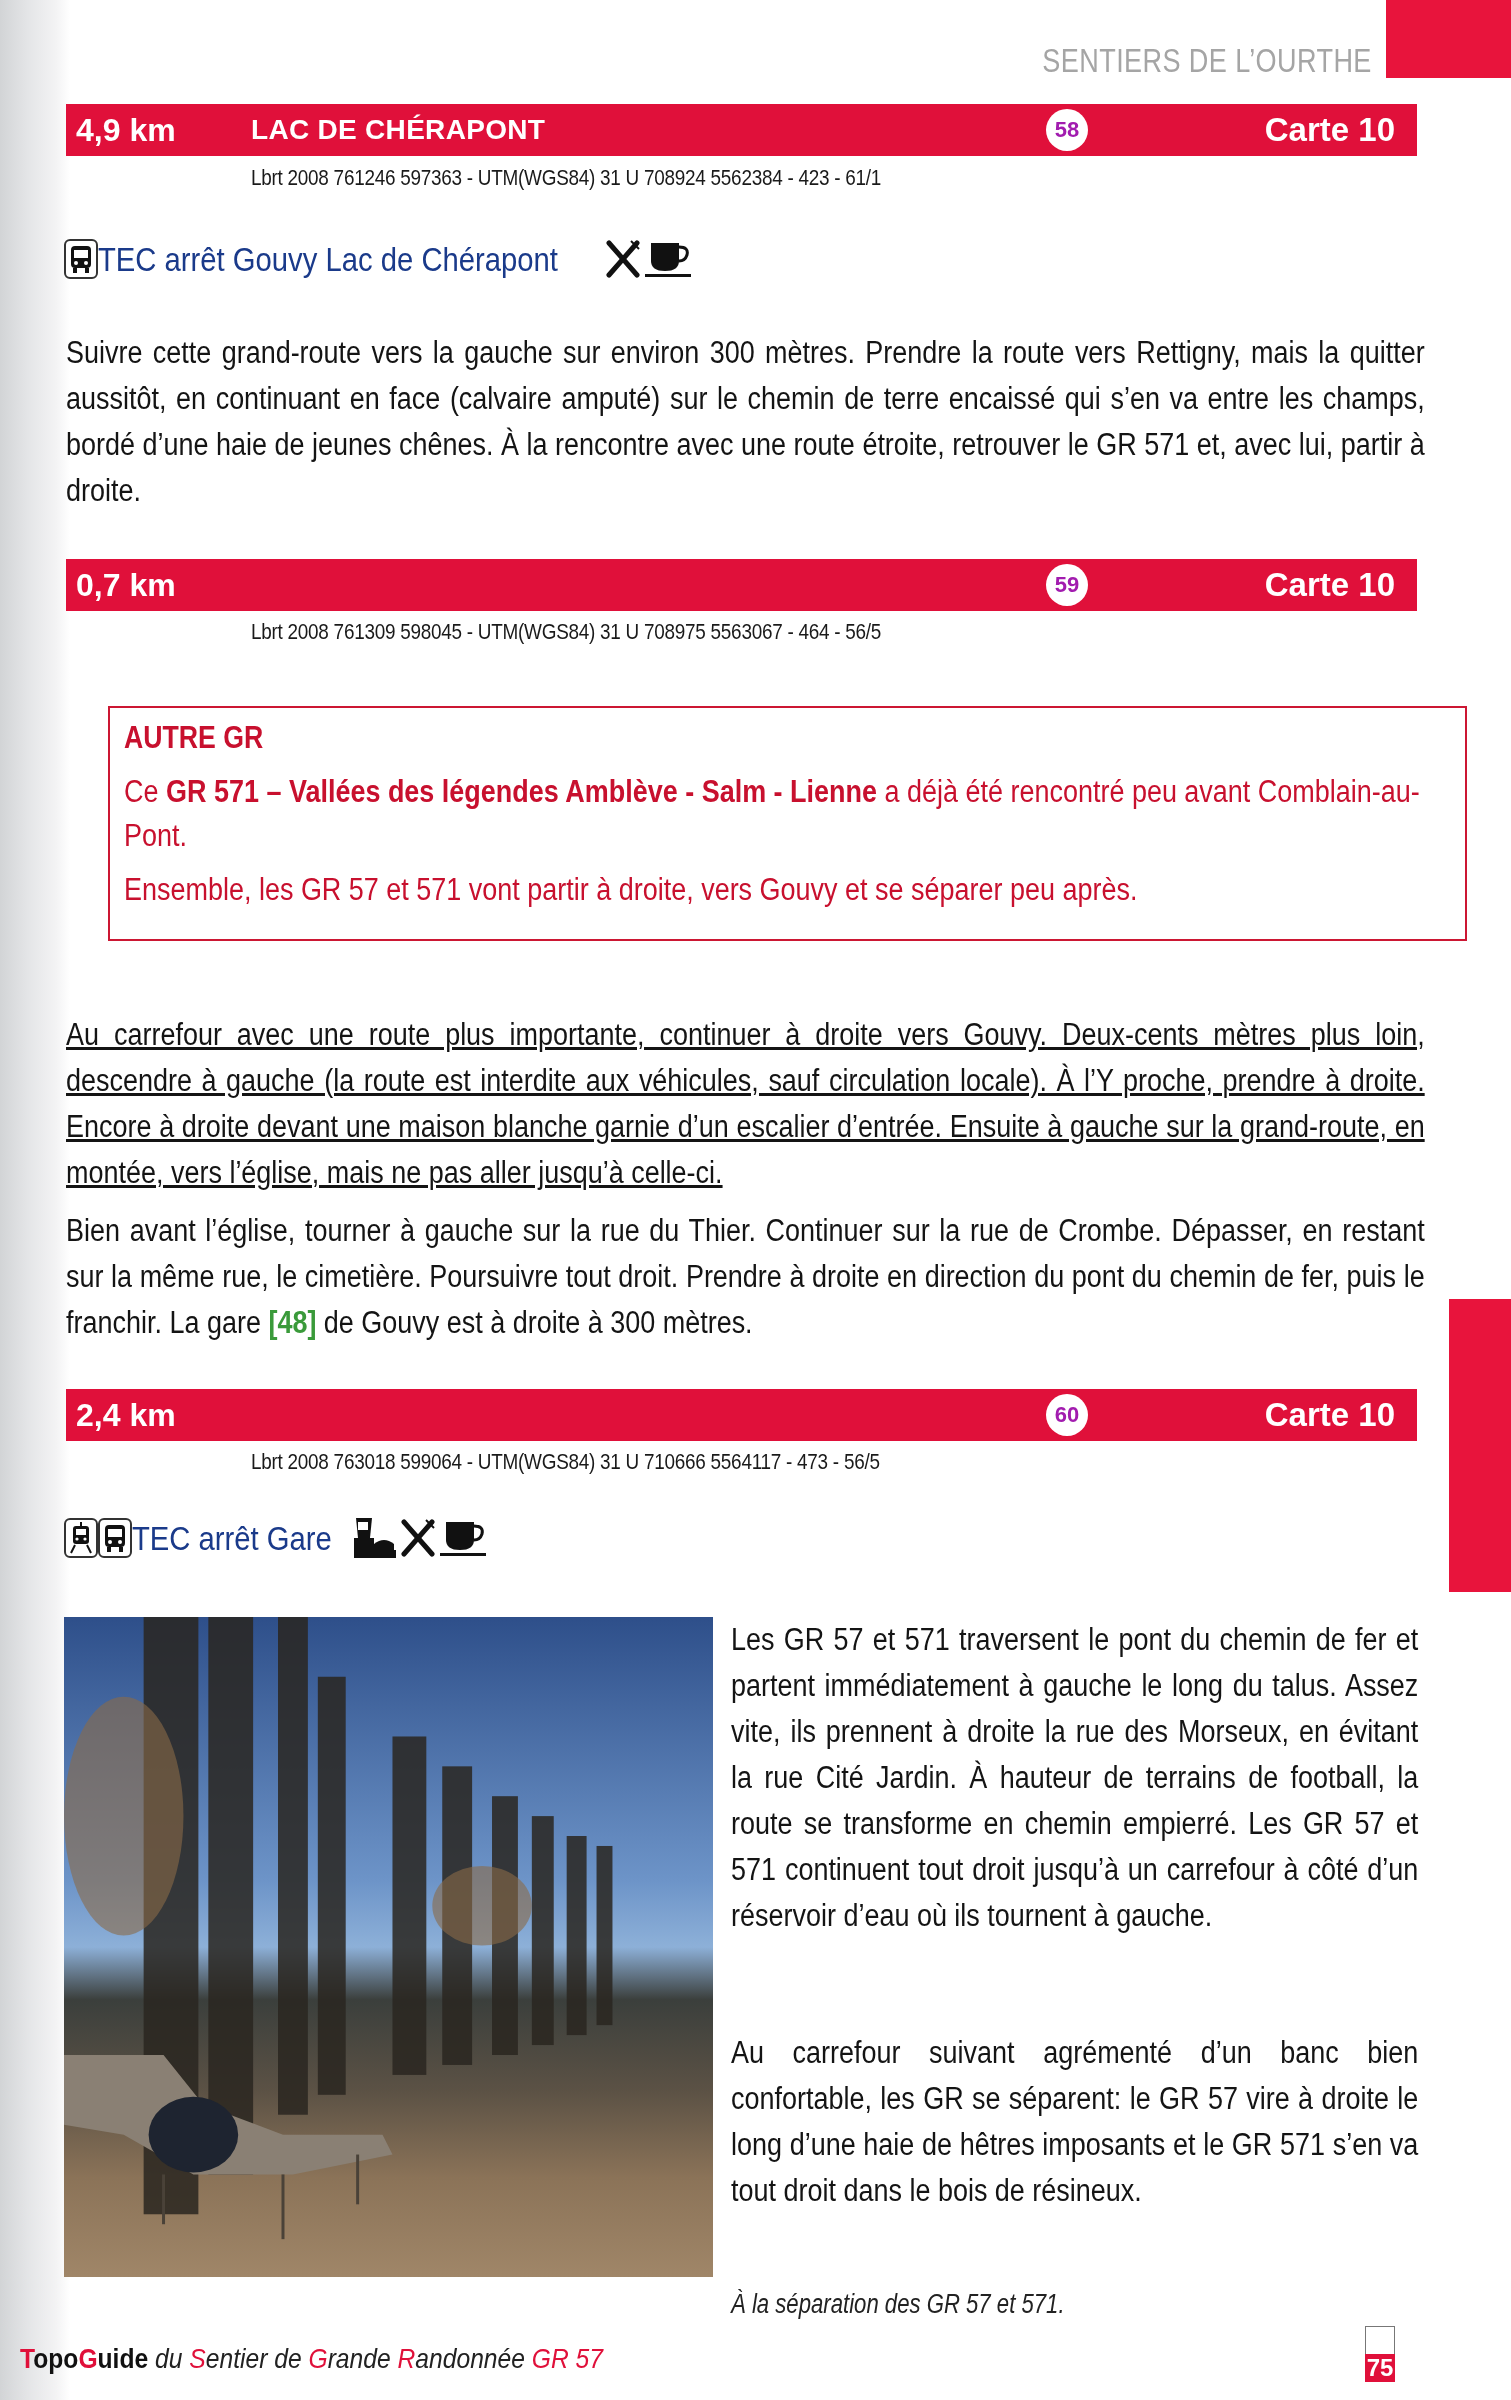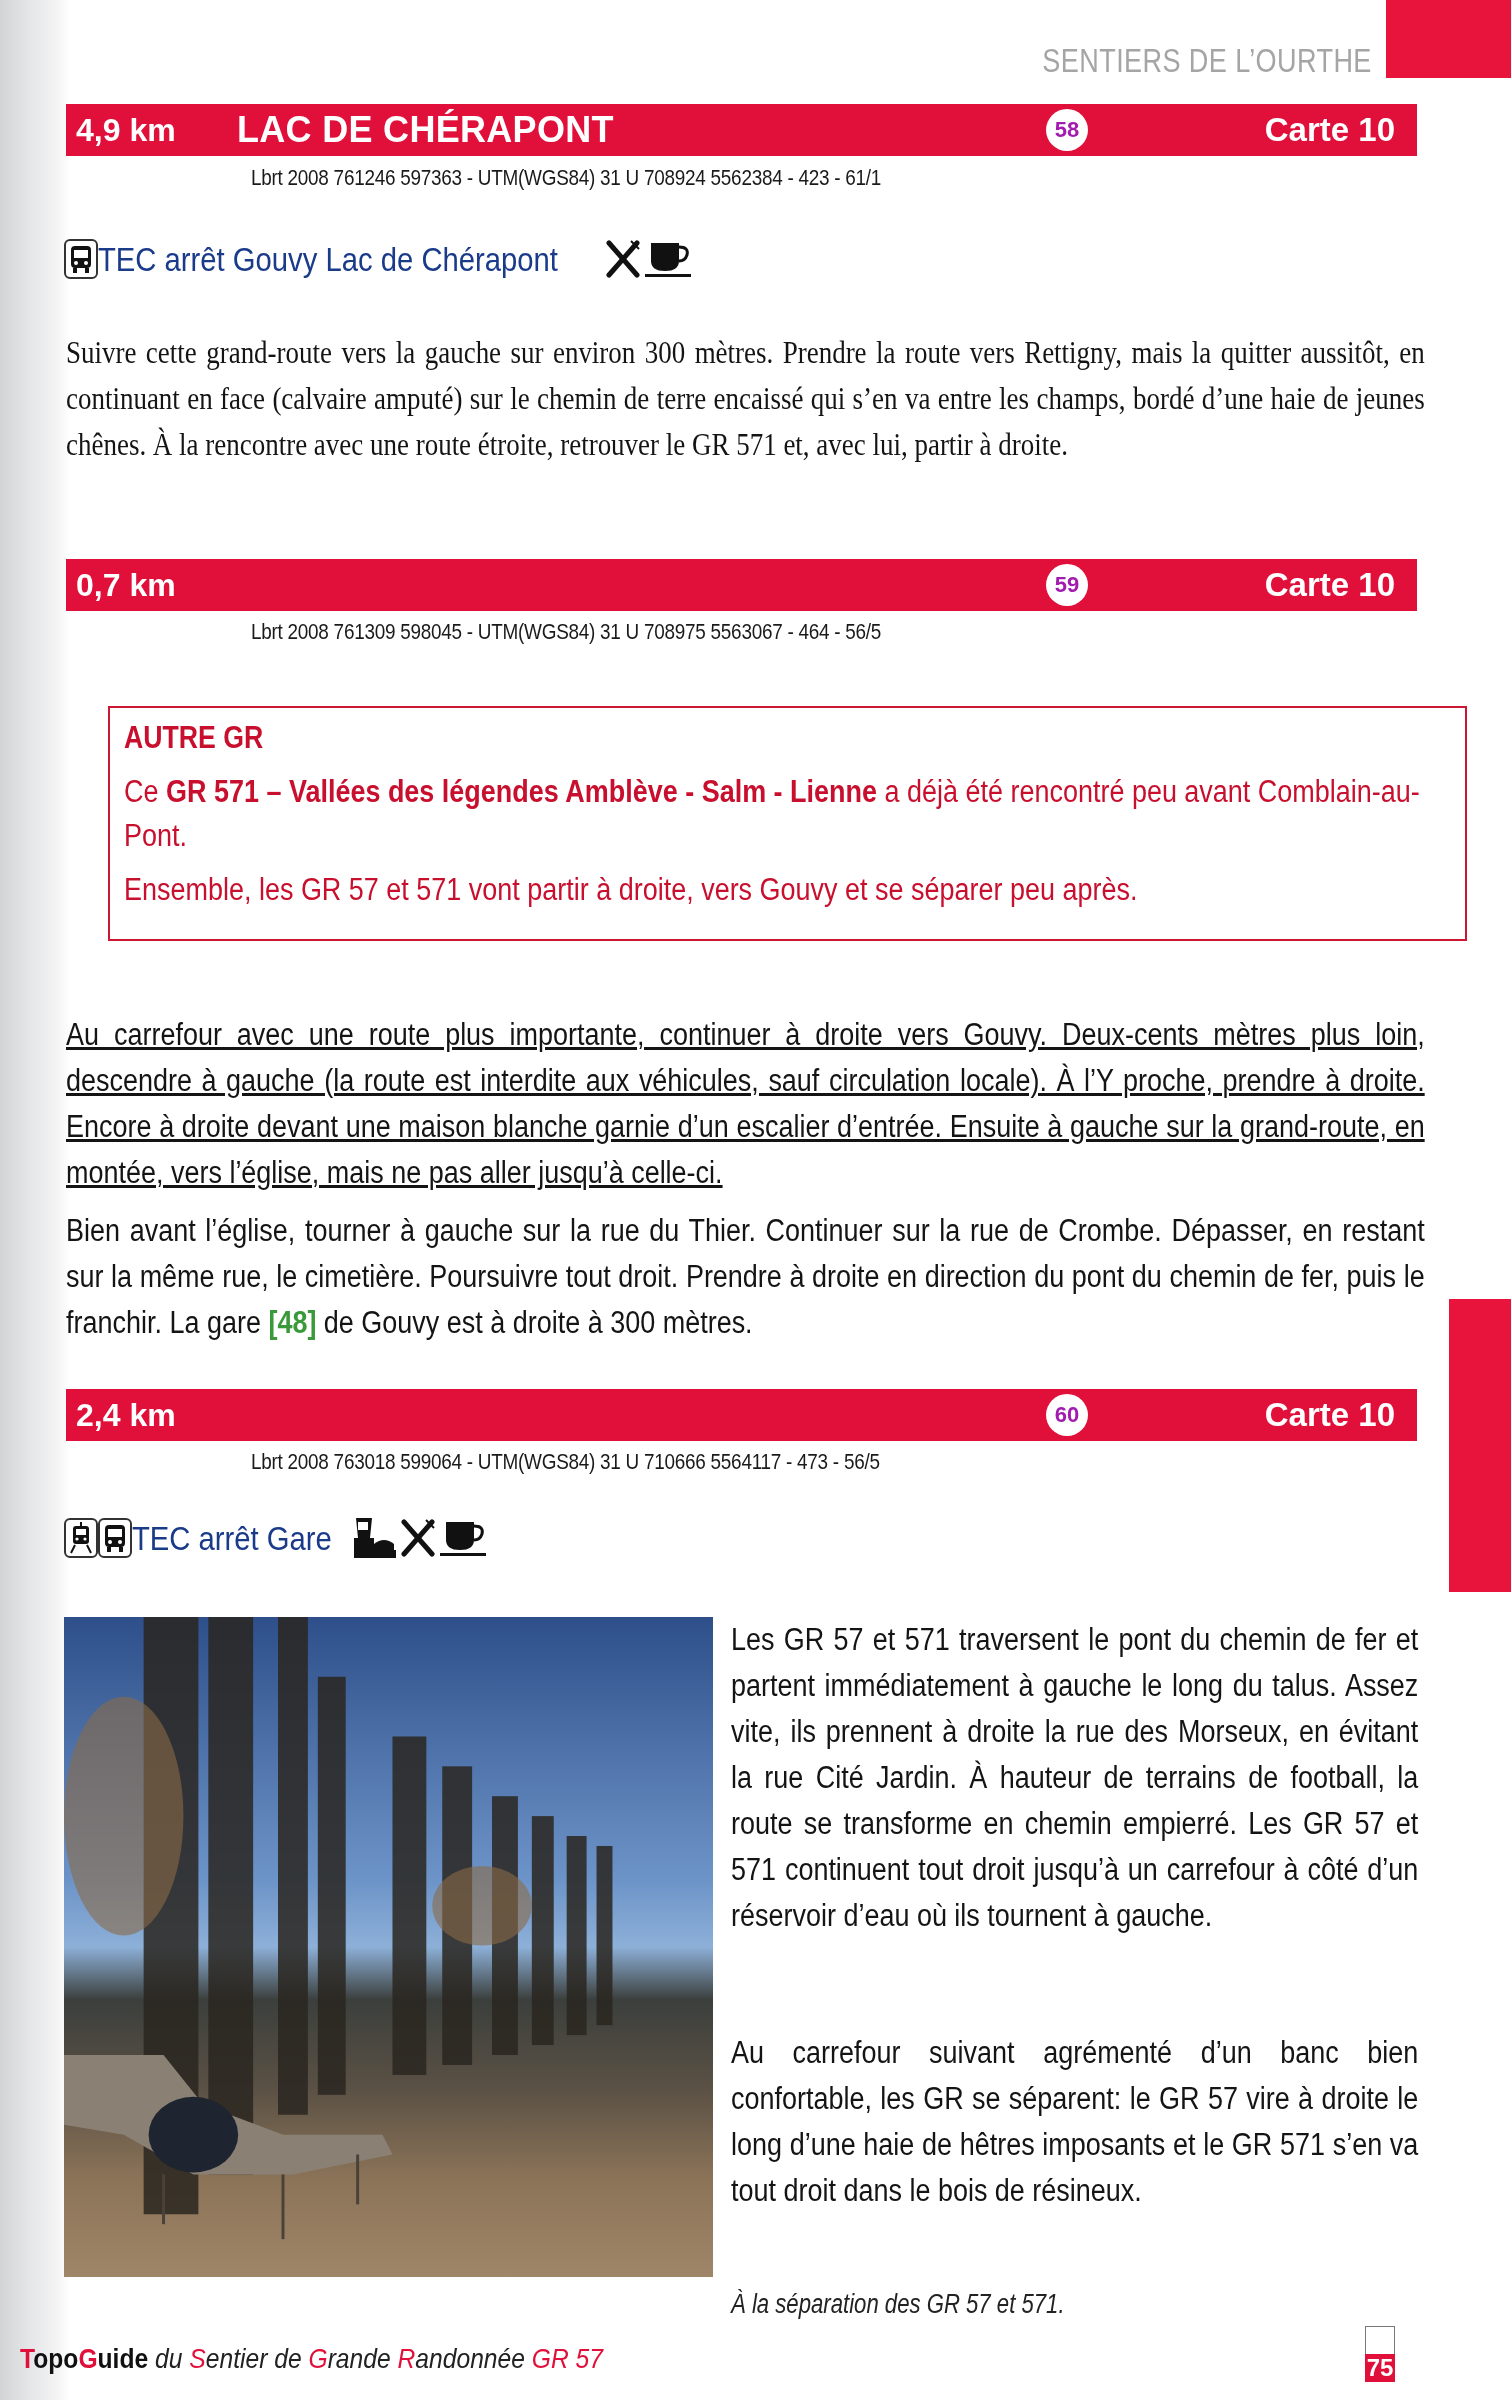--- a/index.html
+++ b/index.html
@@ -11,21 +11,21 @@
 
   .tab-top { position: absolute; left: 1386px; top: 0; width: 125px; height: 78px; background: #e8143c; }
   .tab-side { position: absolute; left: 1449px; top: 1299px; width: 63px; height: 293px; background: #e8143c; }
 
   .running-head { position: absolute; right: 139px; top: 42px; font-size: 33px; color: #a5a5a5;
     letter-spacing: 0.5px; transform: scaleX(0.82); transform-origin: right center; font-family: "Liberation Sans", sans-serif; }
 
   .stage-bar { position: absolute; left: 66px; width: 1351px; height: 52px; background: #e0103a;
     color: #fff; font-weight: bold; display: flex; align-items: center; }
   .stage-bar .dist { position: absolute; left: 10px; font-size: 32px; }
-  .stage-bar .name { position: absolute; left: 171px; font-size: 36px; letter-spacing: 0.3px; }
+  .stage-bar .name { position: absolute; left: 185px; font-size: 28px; letter-spacing: 0.3px; }
   .stage-bar .num { position: absolute; left: 980px; width: 42px; height: 42px; border-radius: 50%;
     background: #fff; color: #a21caf; font-size: 22px; display: flex; align-items: center; justify-content: center; }
   .stage-bar .carte { position: absolute; right: 22px; font-size: 33px; }
 
   .coords { position: absolute; left: 251px; font-size: 22px; color: #1a1a1a; letter-spacing: -0.3px;
     transform: scaleX(0.86); transform-origin: left center; white-space: nowrap; }
 
   .access { position: absolute; left: 64px; display: flex; align-items: center; }
   .access .txt { color: #1a3a8a; font-size: 34px; transform: scaleX(0.86); transform-origin: left center; white-space: nowrap; }
   .picto { width: 34px; height: 40px; border: 2px solid #333; border-radius: 6px; display: flex; align-items: center; justify-content: center; background: #fff; }
@@ -96,21 +96,21 @@
   </span>
   <span class="svc">
     <svg width="52" height="40" viewBox="0 0 52 40">
         <path d="M8 4 H36 V22 Q36 32 22 32 Q8 32 8 22 Z" fill="#111"></path>
         <path d="M36 8 Q46 8 44 16 Q42 22 36 22" stroke="#111" stroke-width="3" fill="none"></path>
         <rect x="2" y="35" width="46" height="3" fill="#111"></rect>
       </svg>
   </span>
 </div>
 
-<div class="para" style="top:330px;font-family:Liberation Serif, serif;">
+<div class="para" style="top:330px;">
   <span class="inner">Suivre cette grand-route vers la gauche sur environ 300 mètres. Prendre la route vers Rettigny, mais la quitter aussitôt, en continuant en face (calvaire amputé) sur le chemin de terre encaissé qui s’en va entre les champs, bordé d’une haie de jeunes chênes. À la rencontre avec une route étroite, retrouver le GR 571 et, avec lui, partir à droite.</span>
 </div>
 
 <div class="stage-bar" style="top:559px;">
   <span class="dist">0,7 km</span>
   <span class="num">59</span>
   <span class="carte">Carte 10</span>
 </div>
 <div class="coords" style="top:619px;">Lbrt 2008 761309 598045 - UTM(WGS84) 31 U 708975 5563067 - 464 - 56/5</div>
 

